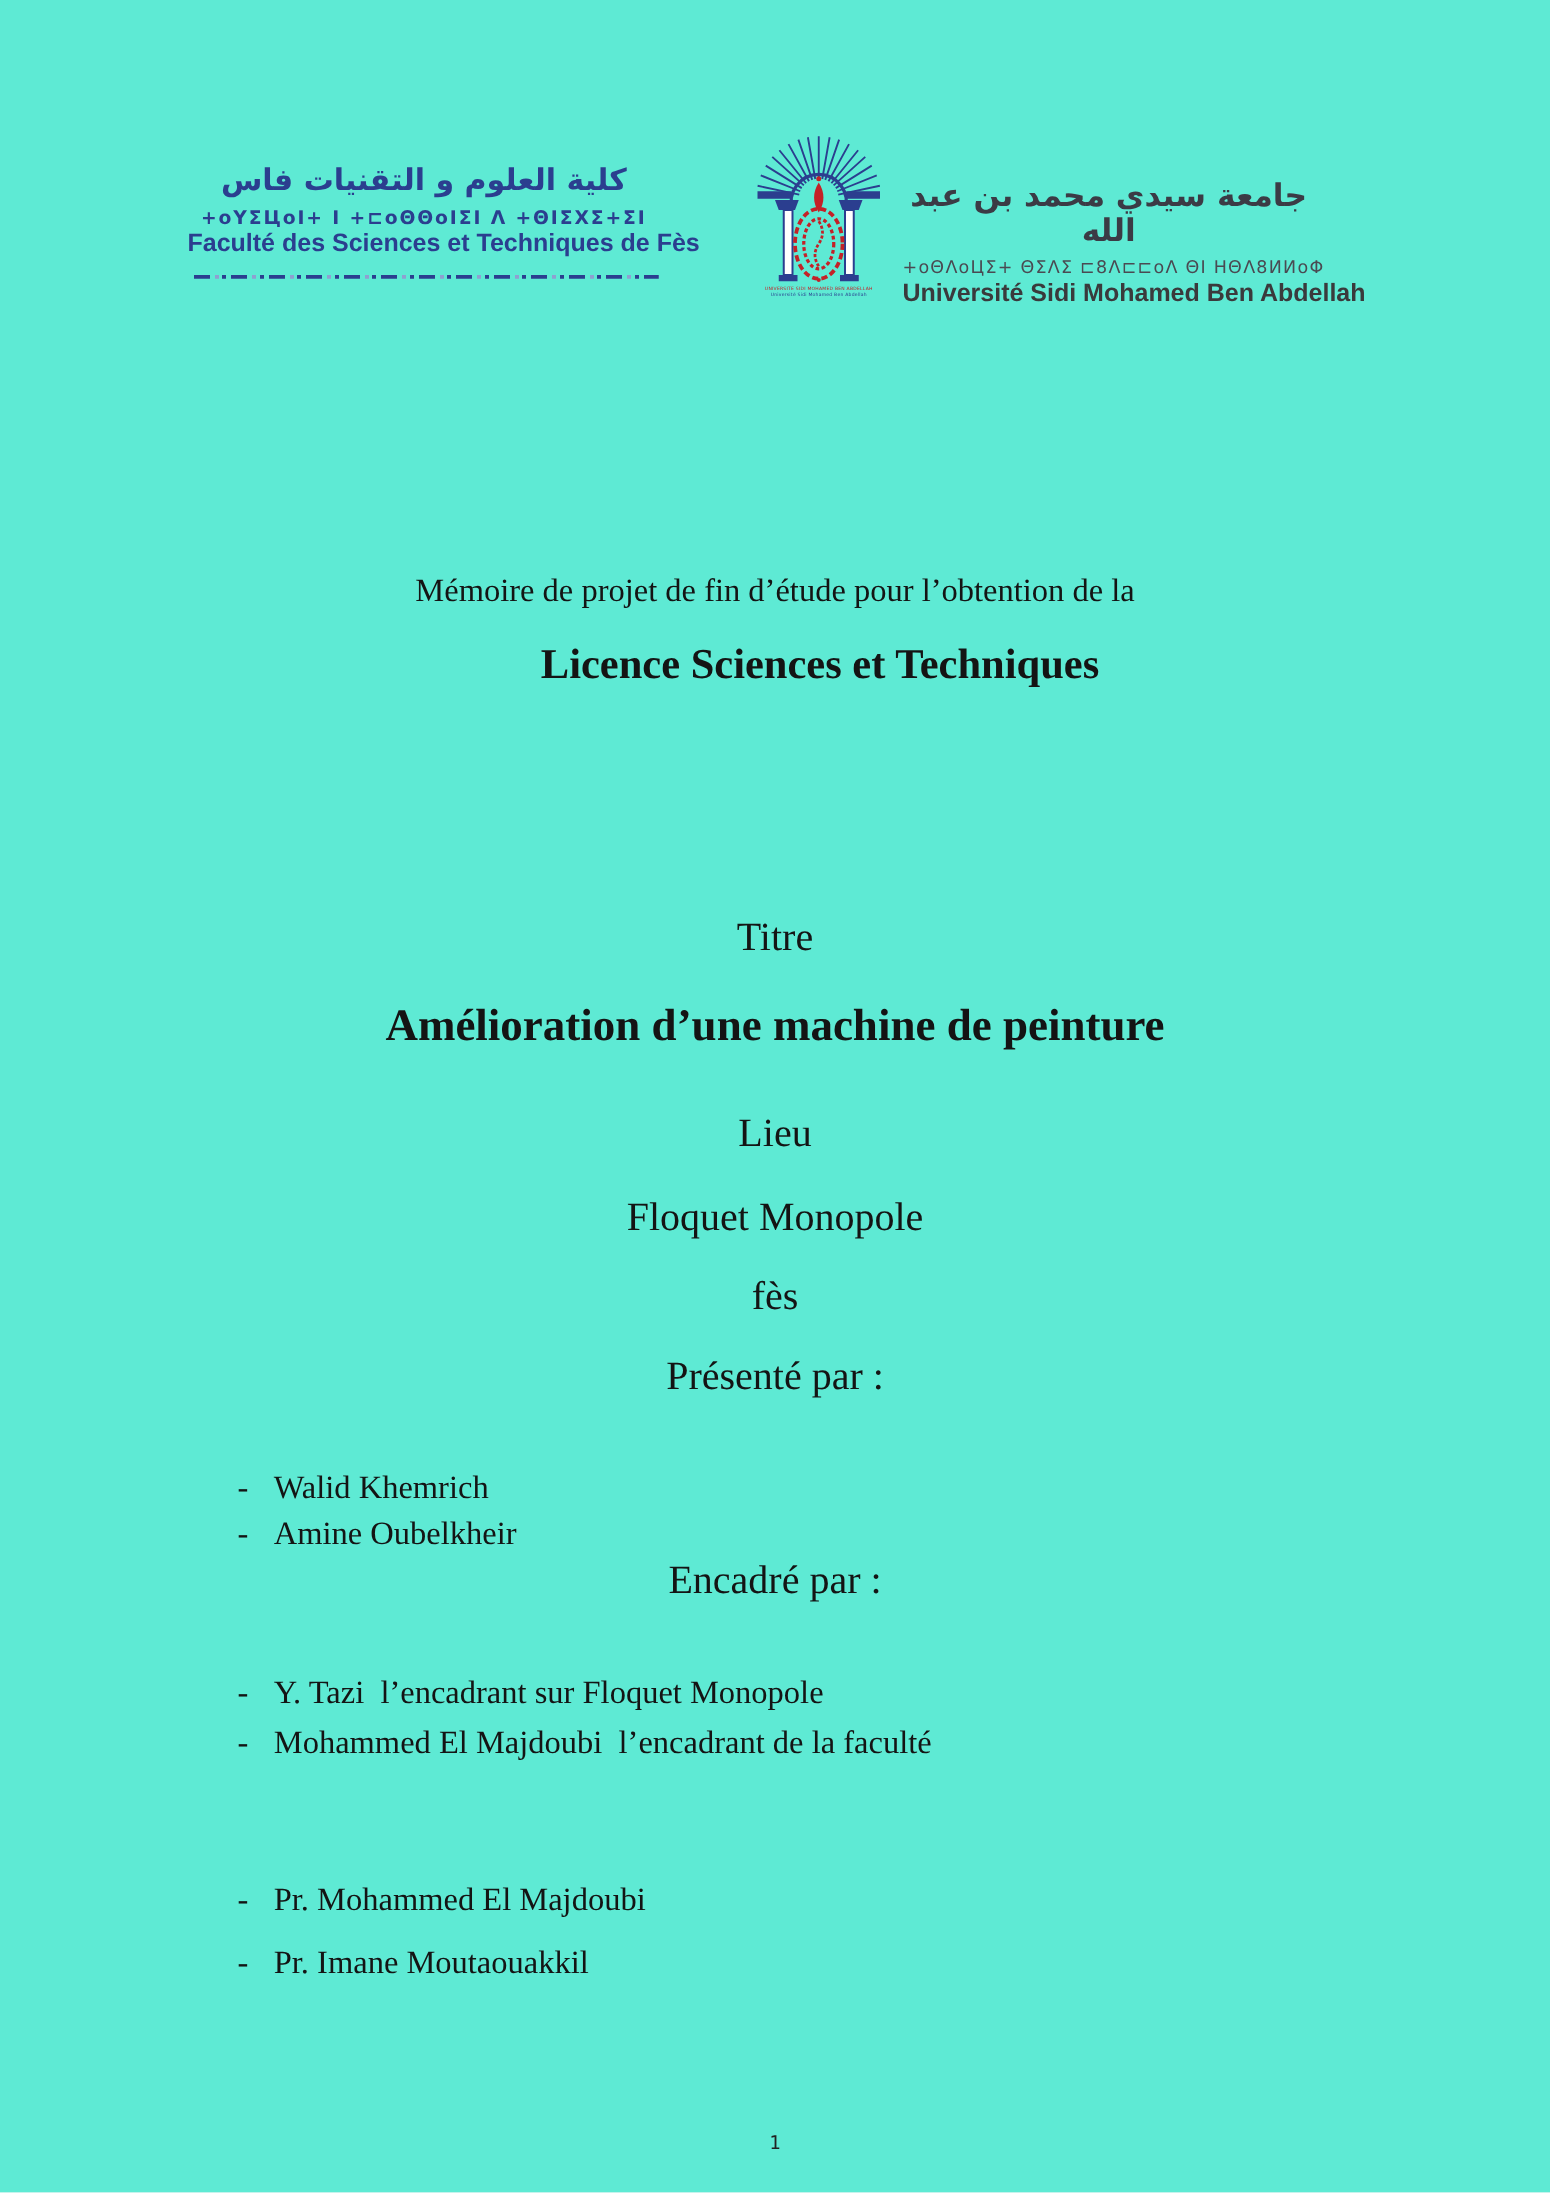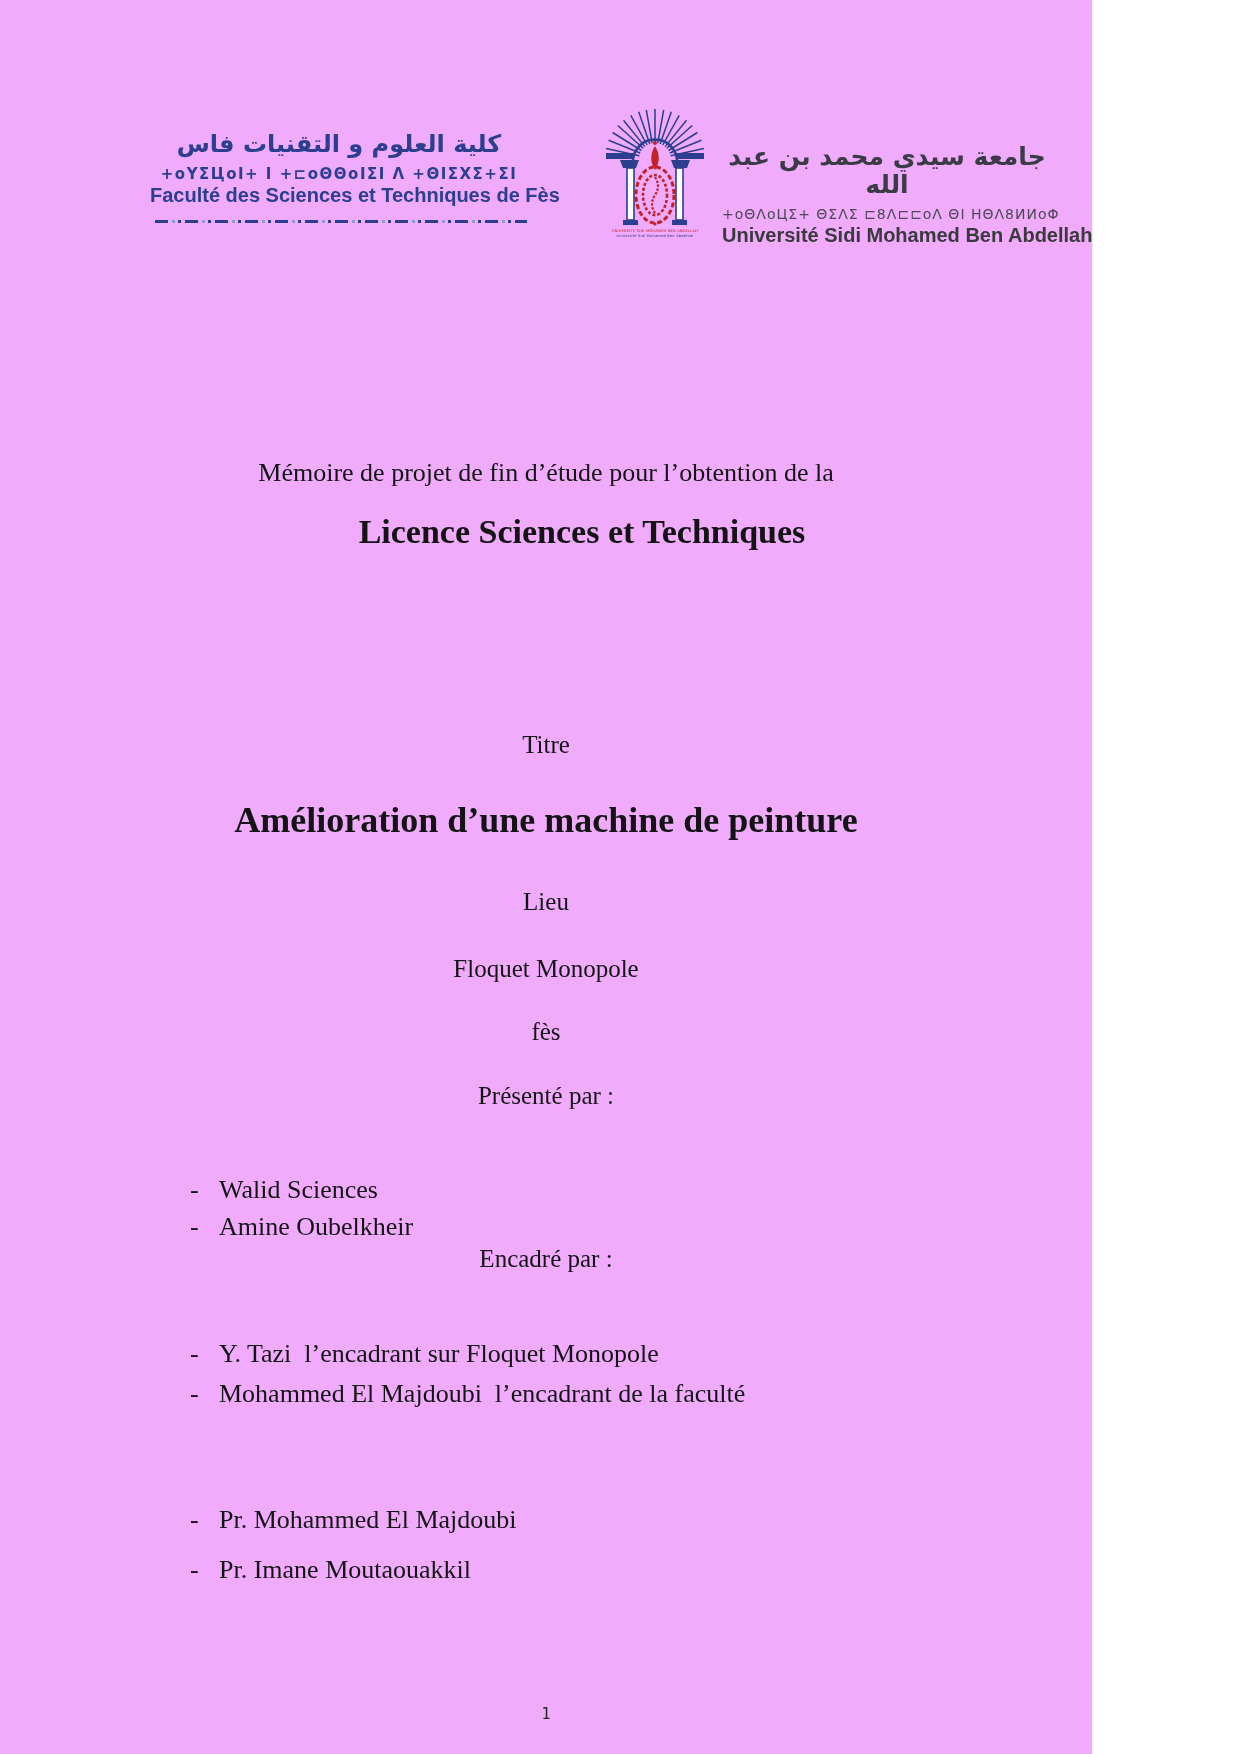--- a/index.html
+++ b/index.html
@@ -1,19 +1,19 @@
 <!DOCTYPE html>
 <html><head>
 <meta charset="utf-8">
 <style>
   html,body{margin:0;padding:0;background:#ffffff;}
   .page{
     position:relative;
-    width:1092px;height:1754px;
-    background:#f0abfc;
+    width:1240px;height:1754px;
+    background:#5eead4;
     outline:1px solid #ececec;
     overflow:hidden;
     font-family:"Liberation Serif","DejaVu Serif",serif;
     color:#141414;
   }
   
   .hdr-left{
     position:absolute;left:150px;top:130px;width:378px;
     text-align:center;color:#2b3e8f;
   }
@@ -58,21 +58,21 @@
     font-size:20px;font-weight:bold;line-height:1;margin-top:4px;
     color:#3a3a3c;white-space:nowrap;
   }
   .emblem{position:absolute;left:603px;top:96px;width:104px;height:142px;}
   
   .line{
     position:absolute;left:0;width:100%;
     text-align:center;line-height:1.15;white-space:pre;
   }
   .fs26{font-size:26px;}
-  .fs25{font-size:25px;}
+  .fs25{font-size:32px;}
   .b34{font-size:34px;font-weight:bold;}
   .b36{font-size:36px;font-weight:bold;}
   .b26{font-size:26px;font-weight:bold;}
   .list-row{
     position:absolute;left:164px;
     font-size:26px;line-height:1.1;white-space:pre;
   }
   .list-row .dash{display:inline-block;width:29px;}
   .page-number{
     position:absolute;left:0;top:1705px;width:100%;
@@ -139,21 +139,21 @@
   <div class="line fs25" style="top:731px;">Titre</div>
   <div class="line b36" style="top:800px;">Amélioration d’une machine de peinture</div>
 
   <div class="line fs25" style="top:955px;">Floquet Monopole</div>
   <div class="line fs25" style="top:888px;">Lieu</div>
   <div class="line fs25" style="top:1018px;">fès</div>
 
   <div class="line fs25" style="top:1082px;">Présenté par :</div>
 
   <div class="list-row" style="top:1147px;">
-    <span class="dash">-</span><span>Walid Sciences</span>
+    <span class="dash">-</span><span>Walid Khemrich</span>
   </div>
   <div class="list-row" style="top:1184px;">
     <span class="dash">-</span><span>Amine Oubelkheir</span>
   </div>
 
   <div class="line fs25" style="top:1245px;">Encadré par :</div>
 
   <div class="list-row" style="top:1311px;">
     <span class="dash">-</span><span>Y. Tazi  l’encadrant sur Floquet Monopole</span>
   </div>

